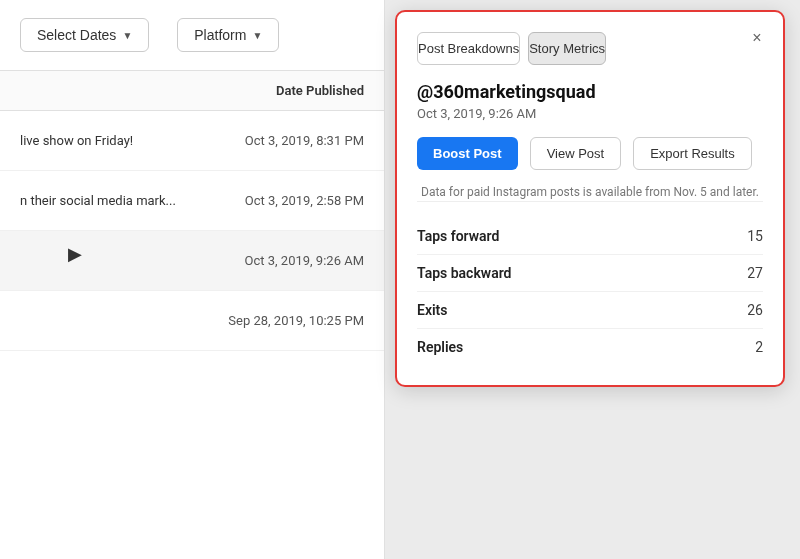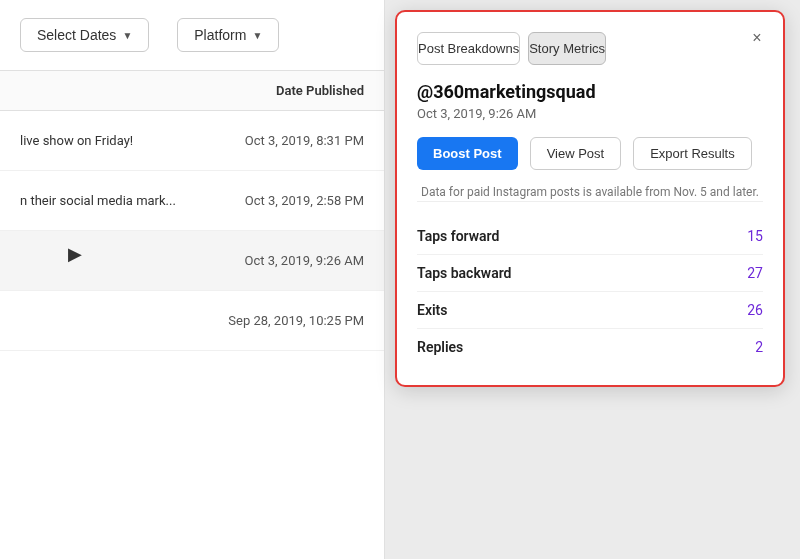--- a/index.html
+++ b/index.html
@@ -221,21 +221,21 @@
     }
 
     .metric-label {
       font-size: 14px;
       font-weight: 600;
       color: #222;
     }
 
     .metric-value {
       font-size: 14px;
-      color: #6d28d9;
+      color: #404040;
       font-weight: 400;
     }
 
     
     .bg-right {
       position: absolute;
       left: 385px;
       top: 0;
       width: 415px;
       height: 559px;

